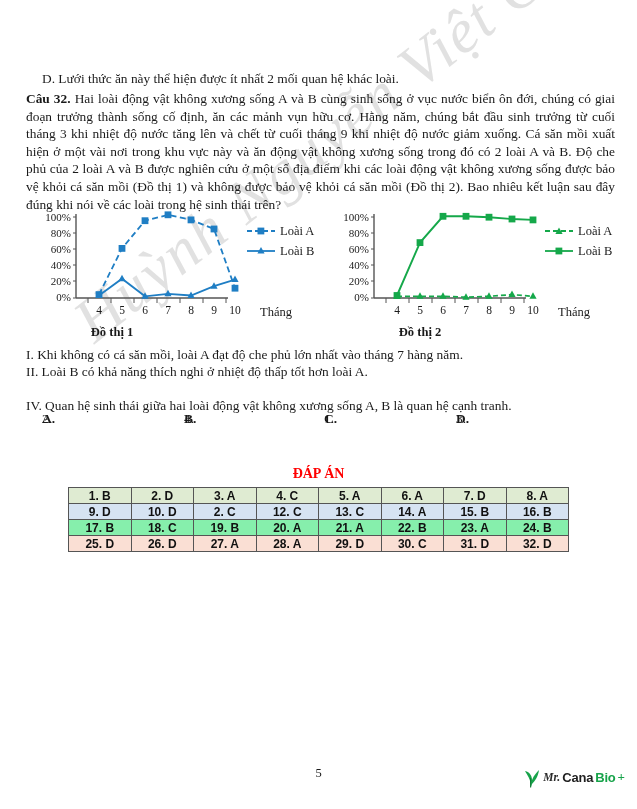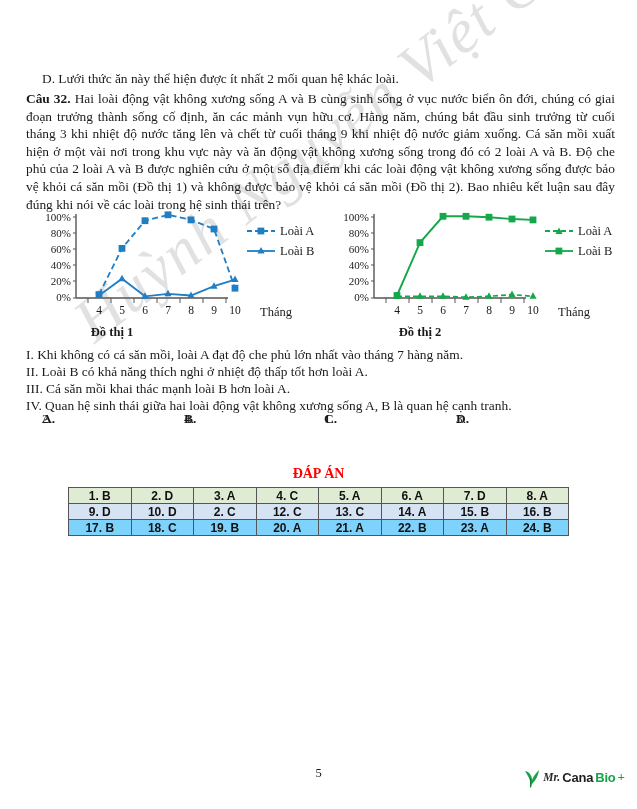--- a/index.html
+++ b/index.html
@@ -67,21 +67,21 @@
     font-family:"Liberation Sans","DejaVu Sans",sans-serif;
   }
   table.key td{
     border:1px solid #555;
     text-align:center;
     font-size:12px;font-weight:bold;
     height:15px;padding:0;color:#111;
   }
   .r0 td{background:#dfeBd2;}
   .r1 td{background:#d6e3f2;}
-  .r2 td{background:#7dd3fc;}
+  .r2 td{background:#86efac;}
   .r3 td{background:#fadfd4;}
 
   
   .pageno{
     position:absolute;left:0;right:0;top:766px;text-align:center;
     font-size:12.5px;
   }
   .logo{
     position:absolute;right:12px;top:764px;height:26px;
     display:flex;align-items:center;gap:2px;
@@ -260,21 +260,20 @@
           <rect x="229.5" y="41.6" width="6.8" height="6.8" fill="#15a84a"></rect>
           <text x="252" y="49" font-family="Liberation Serif, DejaVu Serif, serif" font-size="12.5" fill="#1a1a1a">Loài B</text>
         </g>
       </svg>
       <div class="cap">Đồ thị 2</div>
     </div>
   </div>
 
   <div class="txt stmt" style="top:346px;">I. Khi không có cá săn mồi, loài A đạt độ che phủ lớn nhất vào tháng 7 hàng năm.</div>
   <div class="txt stmt" style="top:363px;">II. Loài B có khả năng thích nghi ở nhiệt độ thấp tốt hơn loài A.</div>
-  <div class="txt stmt" style="top:380px;">III. Cá săn mồi khai thác mạnh loài B hơn loài A.</div>
   <div class="txt stmt" style="top:397px;">IV. Quan hệ sinh thái giữa hai loài động vật không xương sống A, B là quan hệ cạnh tranh.</div>
 
   <div class="ansrow">
     <span style="left:16px;">
         <span class="k">A.</span> 
         <span>2.</span>
       </span>
     <span style="left:158px;">
         <span class="k">B.</span> 
         <span>4.</span>
@@ -315,20 +314,30 @@
         <tr class="r2">
           <td>17. B</td>
           <td>18. C</td>
           <td>19. B</td>
           <td>20. A</td>
           <td>21. A</td>
           <td>22. B</td>
           <td>23. A</td>
           <td>24. B</td>
         </tr>
+        <tr class="r3">
+          <td>25. D</td>
+          <td>26. D</td>
+          <td>27. A</td>
+          <td>28. A</td>
+          <td>29. D</td>
+          <td>30. C</td>
+          <td>31. D</td>
+          <td>32. D</td>
+        </tr>
       </tbody>
     </table>
 
   <div class="pageno">5</div>
   <div class="logo">
     <svg width="20" height="24" viewBox="0 0 20 24">
       <path d="M10 22 C10 14 6 10 4 6 C9 7 11 11 11 15 C13 10 16 7 18 5 C17 12 14 16 11 19 Z" fill="#17a34a"></path>
       <path d="M9.6 22.4 L9.6 13" stroke="#0f7a36" stroke-width="1.1" fill="none"></path>
     </svg>
     <span class="logo-mr">Mr.</span>

